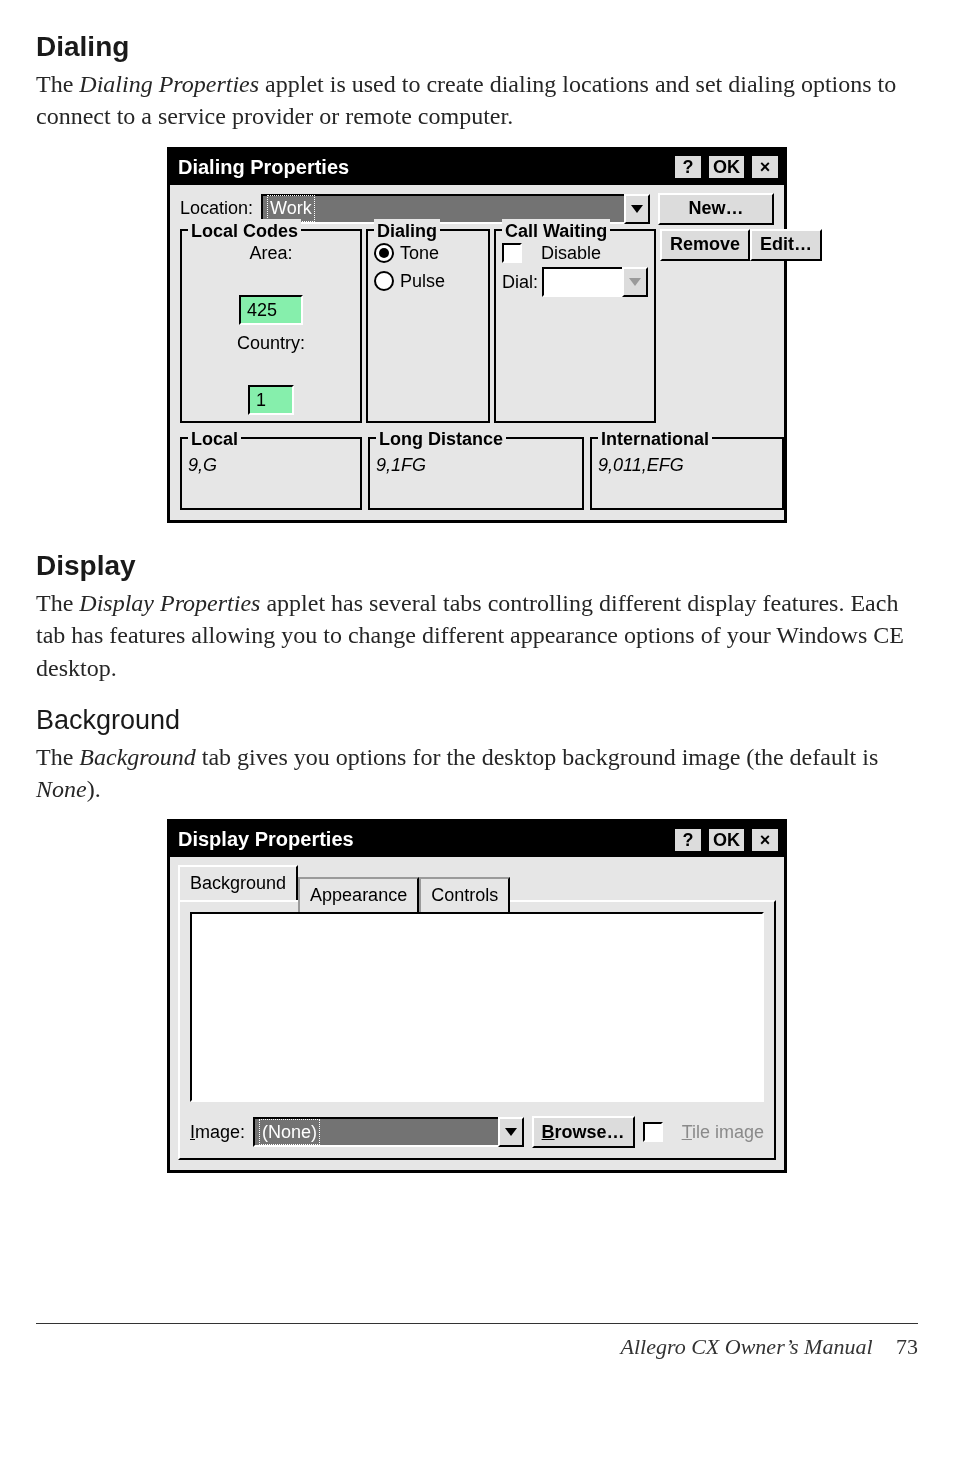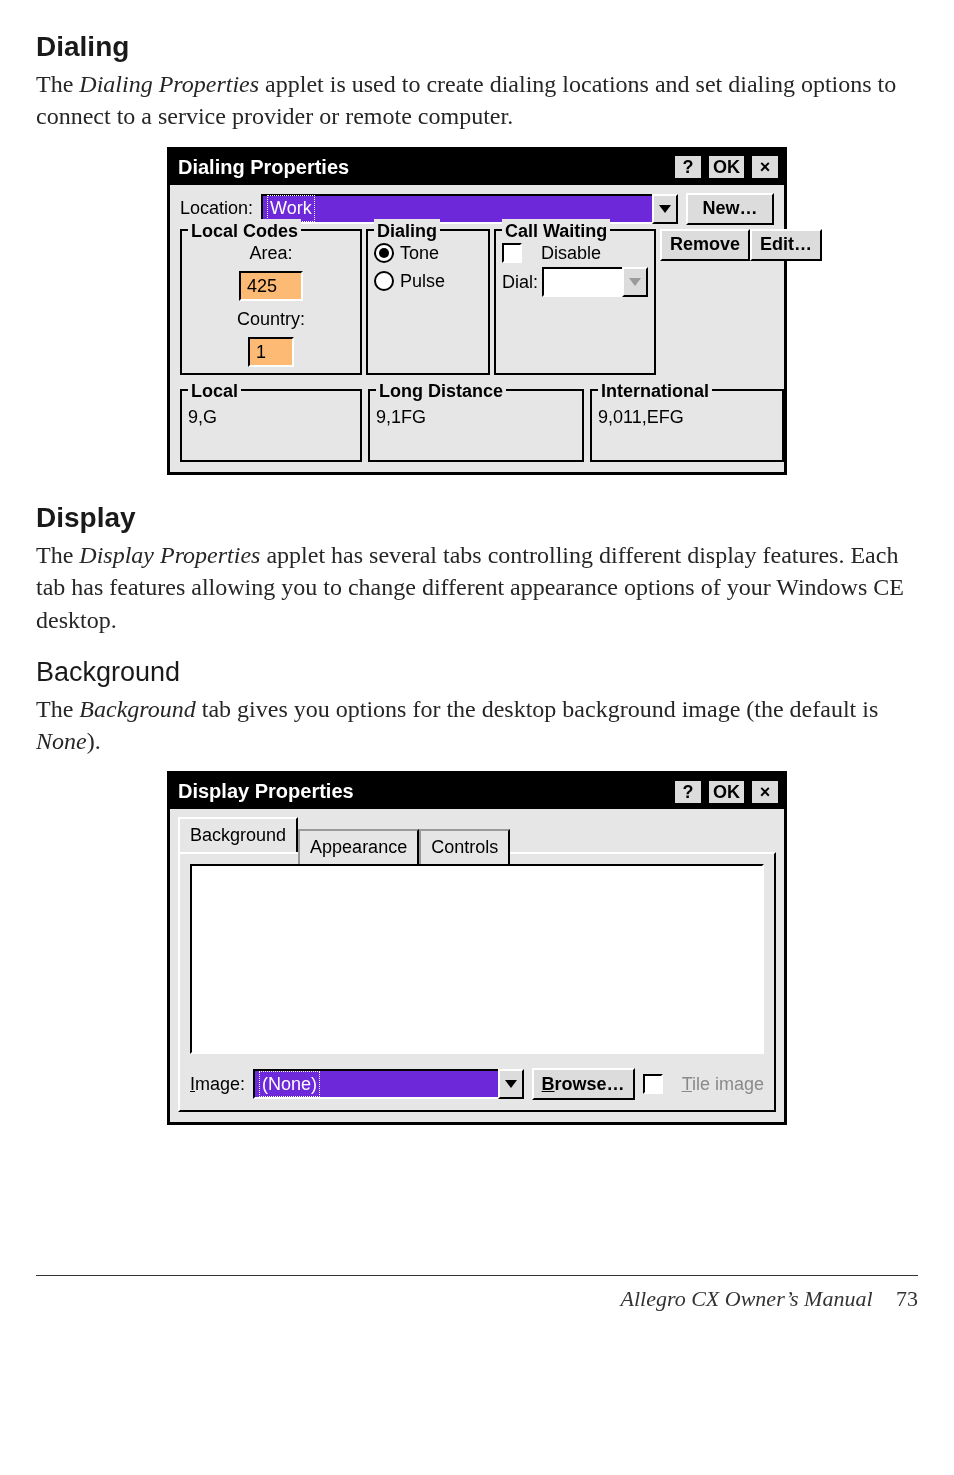--- a/index.html
+++ b/index.html
@@ -75,47 +75,48 @@
     border-left: 2px solid #fff;
     border-right: 2px solid #000;
     border-bottom: 2px solid #000;
     font-weight: bold;
     font-size: 18px;
     height: 32px;
     padding: 0 8px;
   }
 
   .win-input {
-    background: #fdba74;
+    background: #86efac;
     border-top: 2px solid #000;
     border-left: 2px solid #000;
     border-right: 2px solid #fff;
     border-bottom: 2px solid #fff;
     height: 30px;
     padding: 0 6px;
     display: inline-flex;
     align-items: center;
+    margin-top: 24px;
   }
 
   .combo {
     display: inline-flex;
     align-items: stretch;
     height: 30px;
   }
   .combo .cval {
     background: #fff;
     border-top: 2px solid #000;
     border-left: 2px solid #000;
     border-bottom: 2px solid #fff;
     padding: 0 4px;
     display: flex;
     align-items: center;
   }
   .combo .cval.selected {
-    background: #6d28d9;
+    background: #737373;
   }
   .combo .cval.selected .seltext {
     color: #fff;
     border: 1px dotted #fff;
     padding: 0 2px;
   }
   .combo .carrow {
     border-top: 2px solid #fff;
     border-left: 2px solid #fff;
     border-right: 2px solid #000;
@@ -207,21 +208,21 @@
   .cw-inner .cw-top { display: flex; align-items: center; gap: 6px; margin-bottom: 2px; }
   .cw-inner .cw-bot { display: flex; align-items: center; gap: 4px; }
 
   .grid3 {
     display: grid;
     grid-template-columns: 182px 216px 194px;
     column-gap: 6px;
     margin-top: 14px;
   }
   .grid3 .gb { height: 73px; }
-  .gb .valtext { padding-top: 4px; }
+  .gb .valtext { padding-top: 4px; font-style: italic; }
 
   
   .display { width: 620px; }
   .tabs {
     display: flex;
     padding: 8px 8px 0 8px;
     gap: 0;
   }
   .tab {
     border-top: 2px solid #fff;
@@ -296,21 +297,21 @@
     <div class="row1">
       <span>Location:</span>
       <span class="combo loc-combo">
         <span class="cval selected">
             <span class="seltext">Work</span>
           </span>
         <span class="carrow">
             <span class="down-tri"></span>
           </span>
       </span>
-      <span class="win-button" style="width:88px">New…</span>
+      <span class="win-button" style="width:116px">New…</span>
     </div>
 
     <div class="grid4">
 
       <div class="gb">
         <span class="legend">Local Codes</span>
         <div class="lc-row">
           <span>Area:</span>
           <span class="win-input" style="width:64px">425</span>
         </div>

